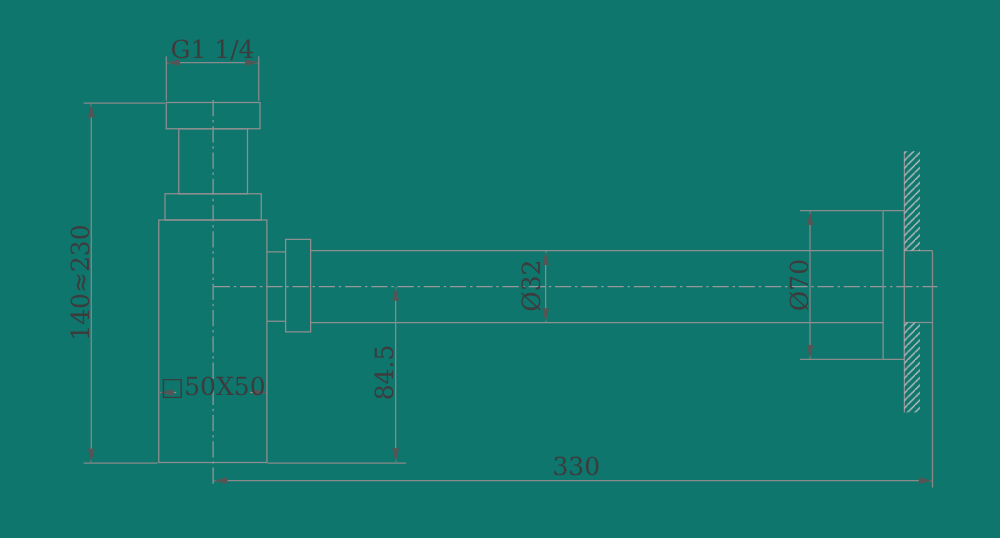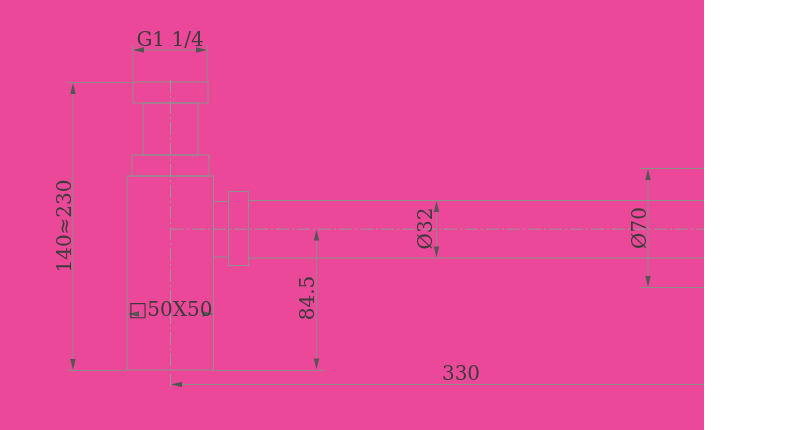--- a/index.html
+++ b/index.html
@@ -2,23 +2,23 @@
 <html><head>
 <meta charset="utf-8">
 <style>
   html, body {
     margin: 0;
     padding: 0;
     background: #ffffff;
   }
   .canvas {
     position: relative;
-    width: 704px;
+    width: 800px;
     height: 430px;
-    background: #ec4899;
+    background: #0f766e;
     overflow: hidden;
   }
   svg text {
     font-family: "DejaVu Serif", "Liberation Serif", serif;
     font-size: 20px;
     fill: #3c3c3c;
   }
   .geo {
     stroke: #8f8f8f;
     stroke-width: 1;

